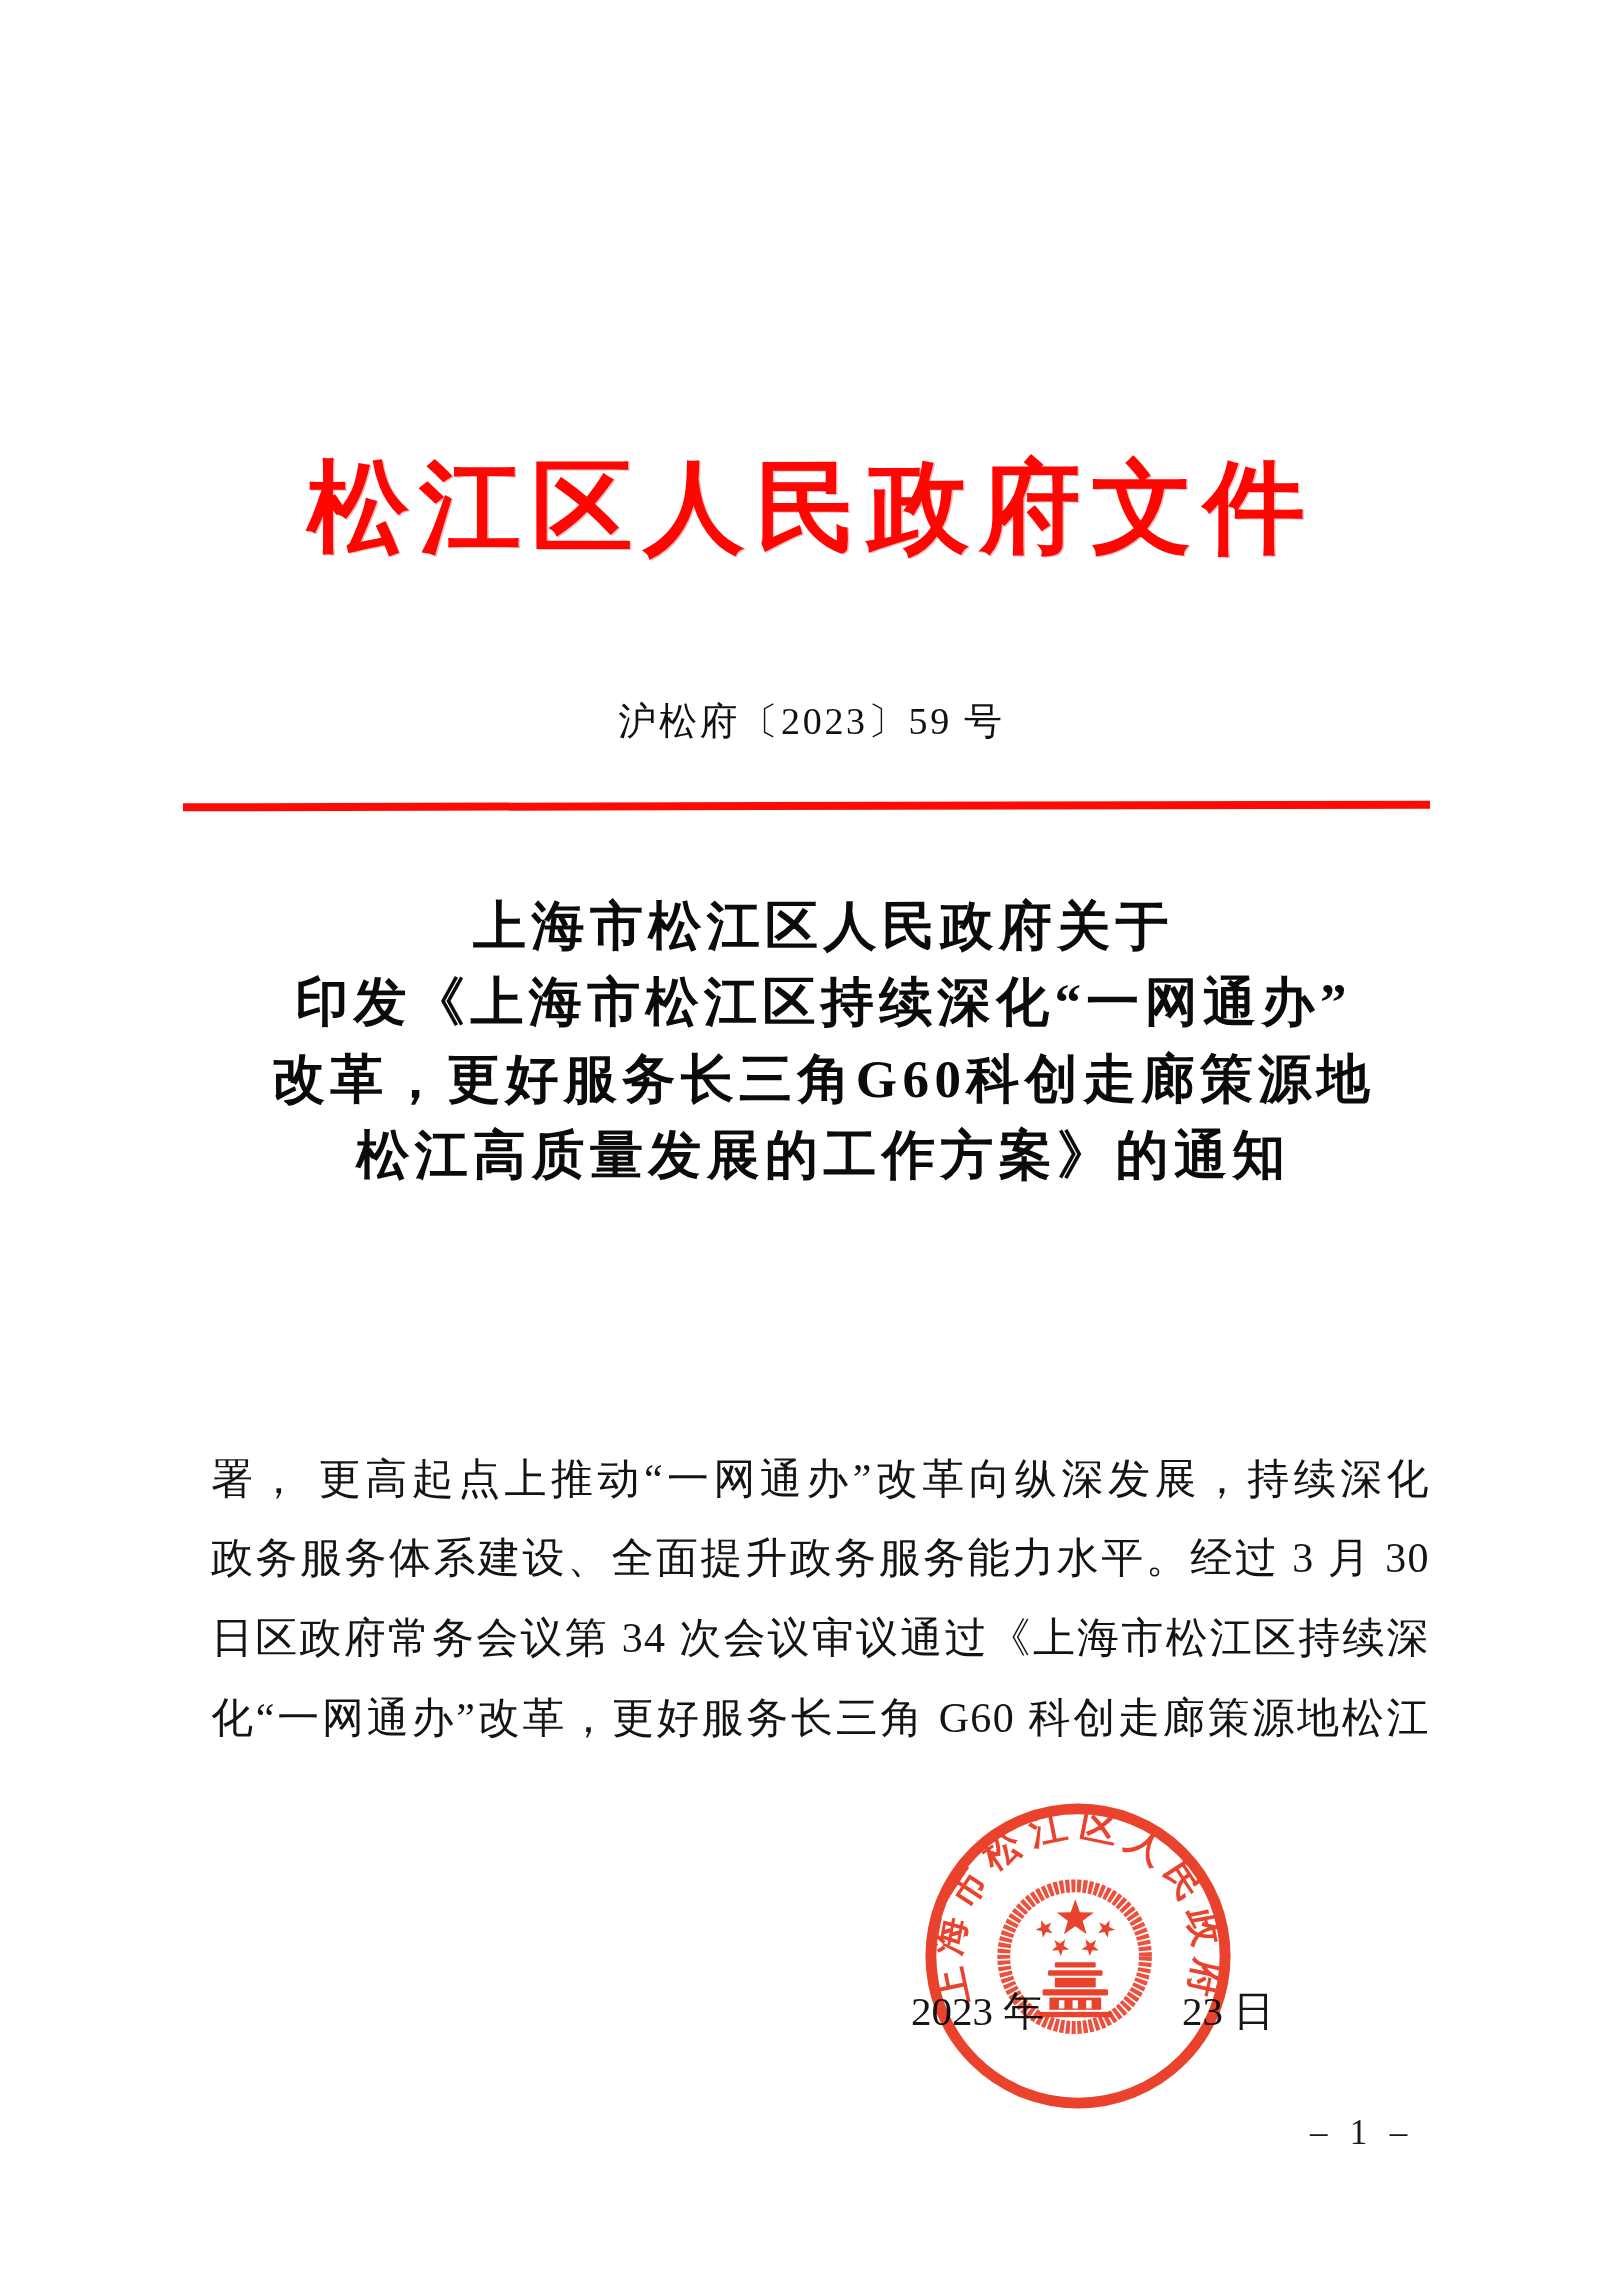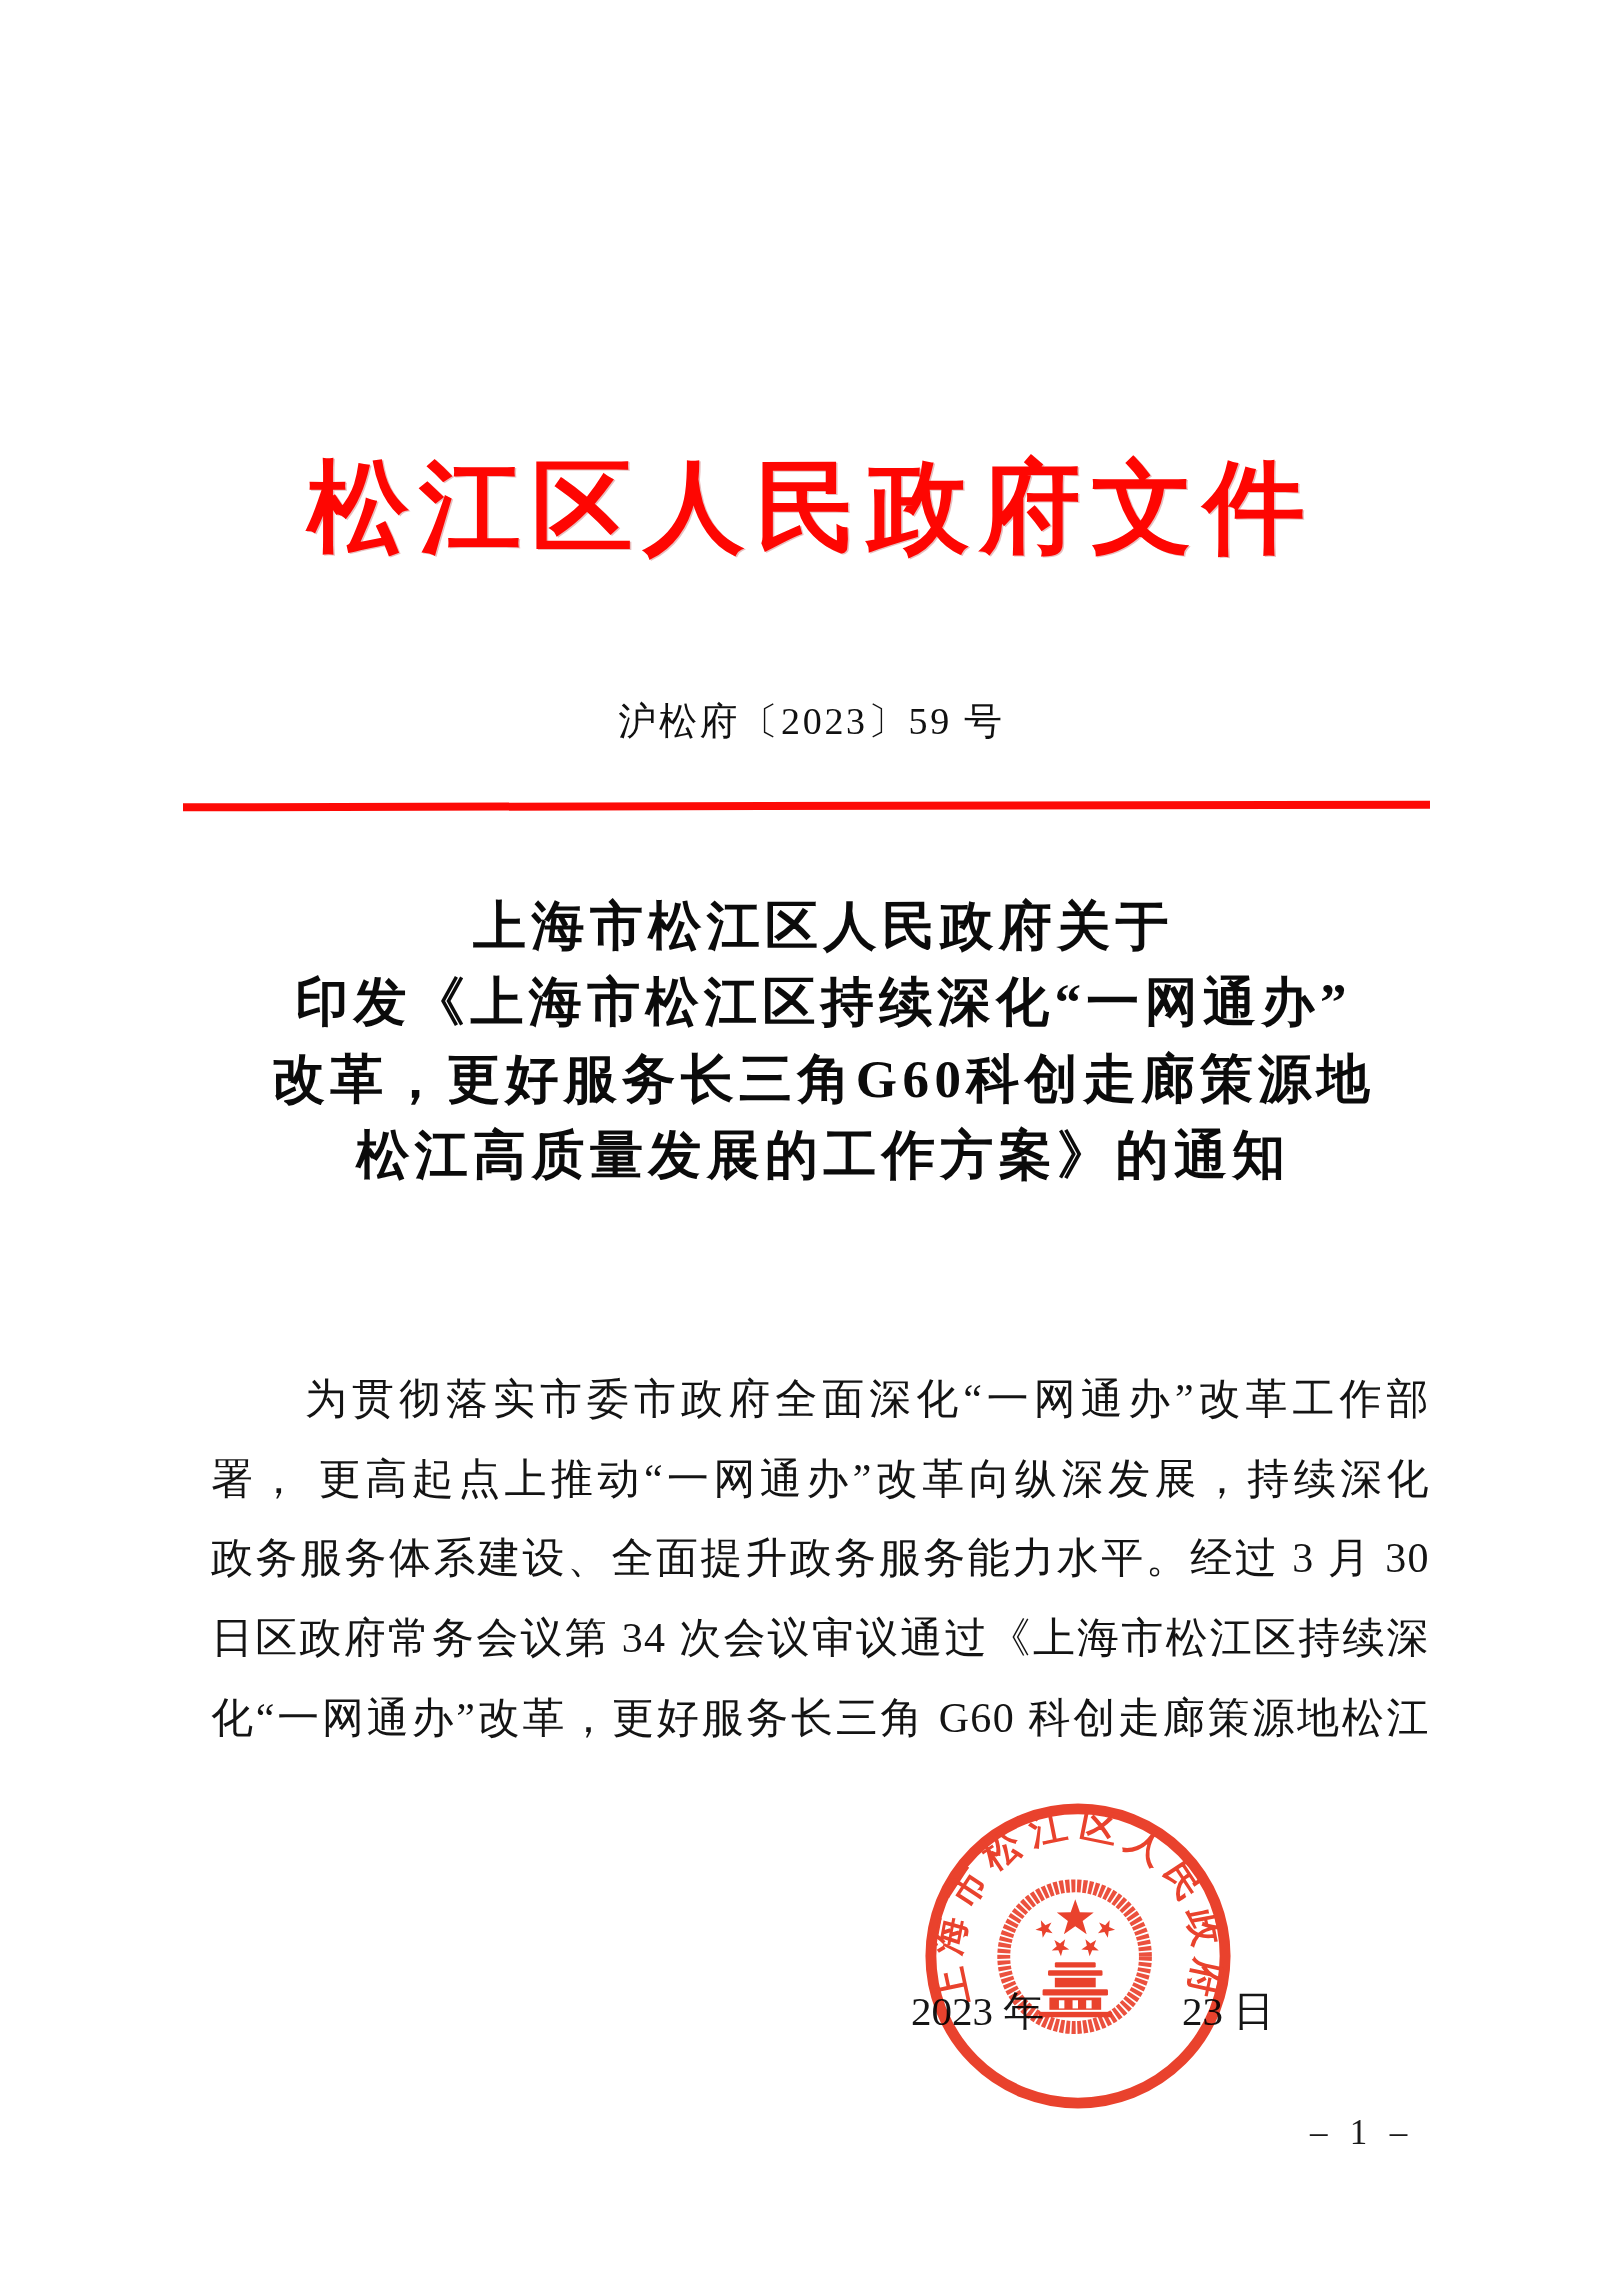--- a/index.html
+++ b/index.html
@@ -110,21 +110,20 @@
 
   <div class="doc-number">沪松府〔2023〕59 号</div>
 
   <div class="red-line"></div>
 
   <div class="doc-title-line" style="top:891px">上海市松江区人民政府关于</div>
   <div class="doc-title-line" style="top:967px">印发《上海市松江区持续深化“一网通办”</div>
   <div class="doc-title-line" style="top:1044px">改革，更好服务长三角G60科创走廊策源地</div>
   <div class="doc-title-line" style="top:1120px">松江高质量发展的工作方案》的通知</div>
 
-  <div class="body-line fill" style="top:1374px">　　为贯彻落实市委市政府全面深化“一网通办”改革工作部</div>
   <div class="body-line fill" style="top:1454px">署， 更高起点上推动“一网通办”改革向纵深发展，持续深化</div>
   <div class="body-line fill" style="top:1533px">政务服务体系建设、全面提升政务服务能力水平。经过 3 月 30</div>
   <div class="body-line fill" style="top:1613px">日区政府常务会议第 34 次会议审议通过《上海市松江区持续深</div>
   <div class="body-line fill" style="top:1693px">化“一网通办”改革，更好服务长三角 G60 科创走廊策源地松江</div>
 
   <div class="issue-date">
     <span style="left:911px; top:1984px">2023 年</span>
     <span style="left:1182px; top:1984px">23 日</span>
   </div>
 

